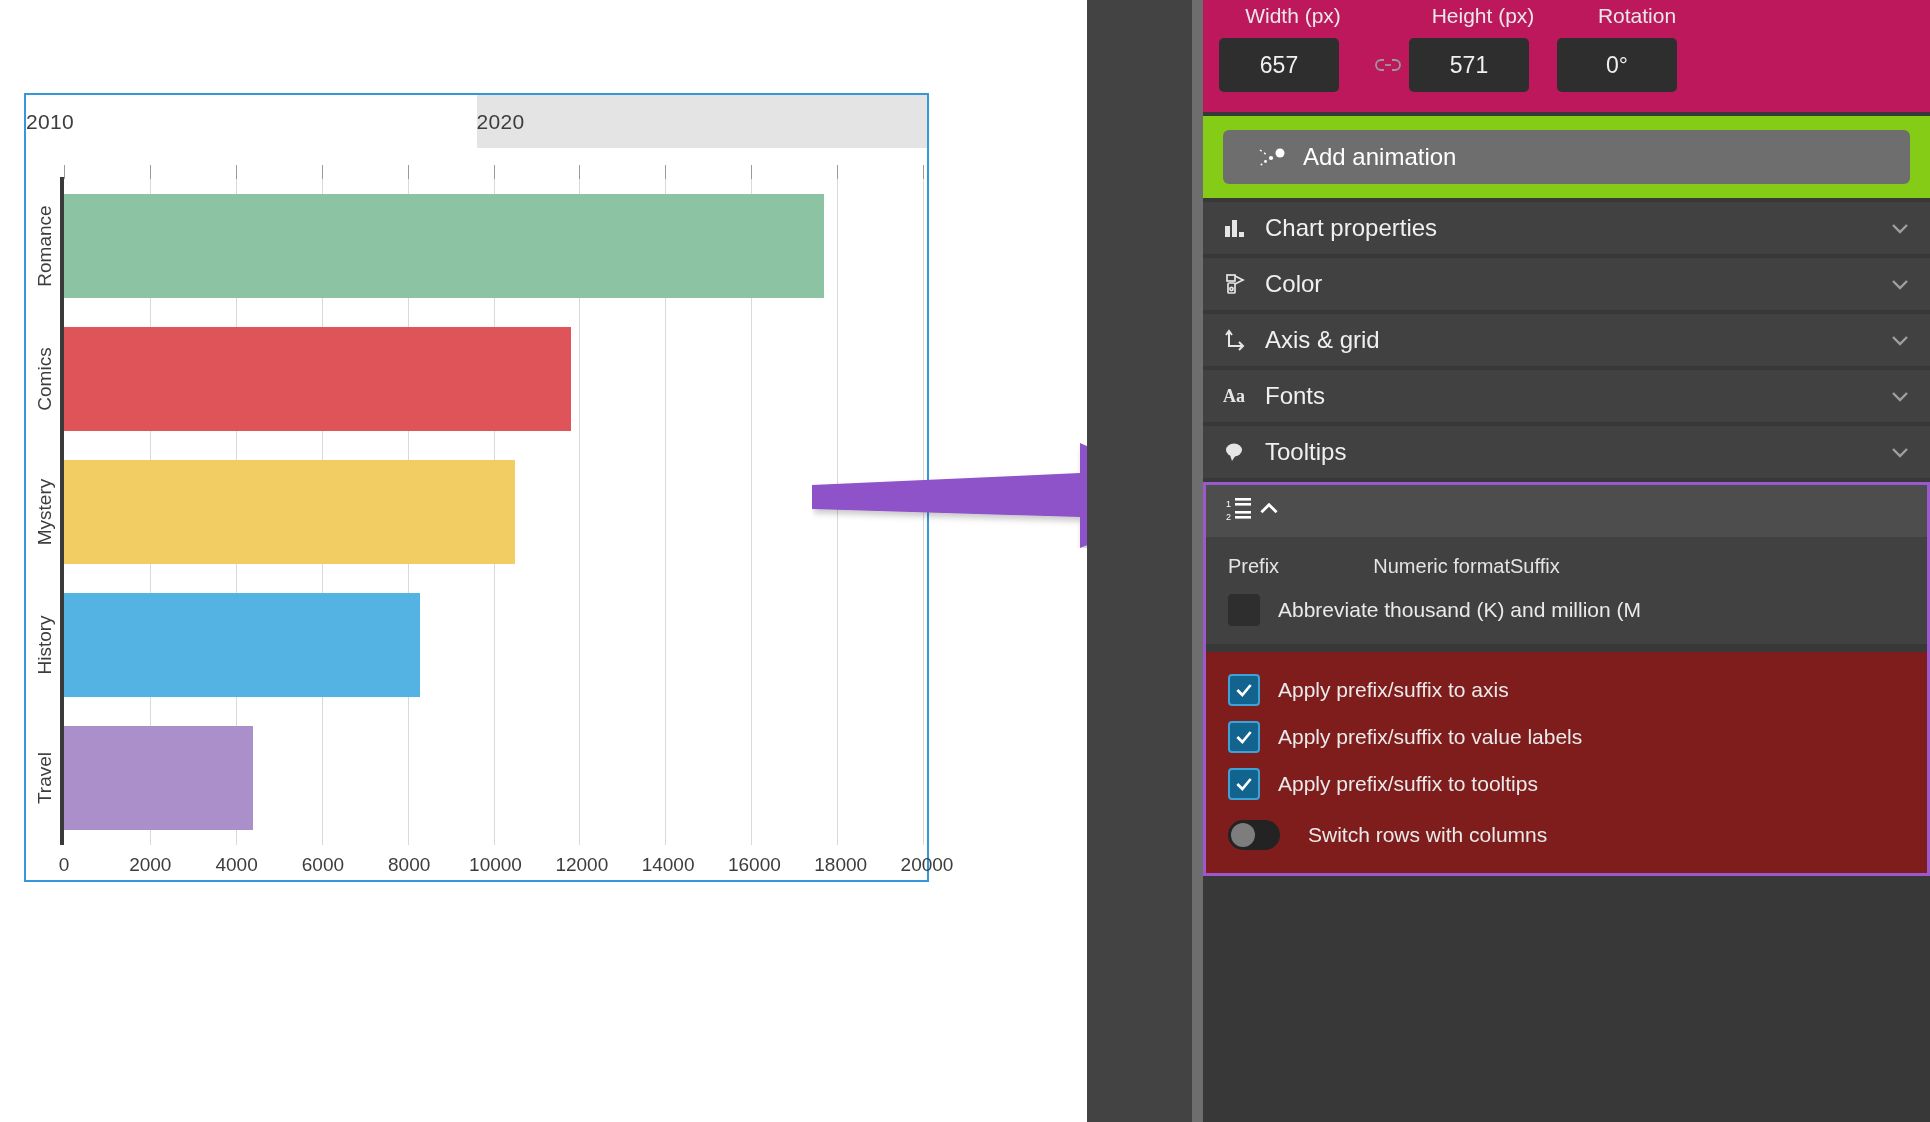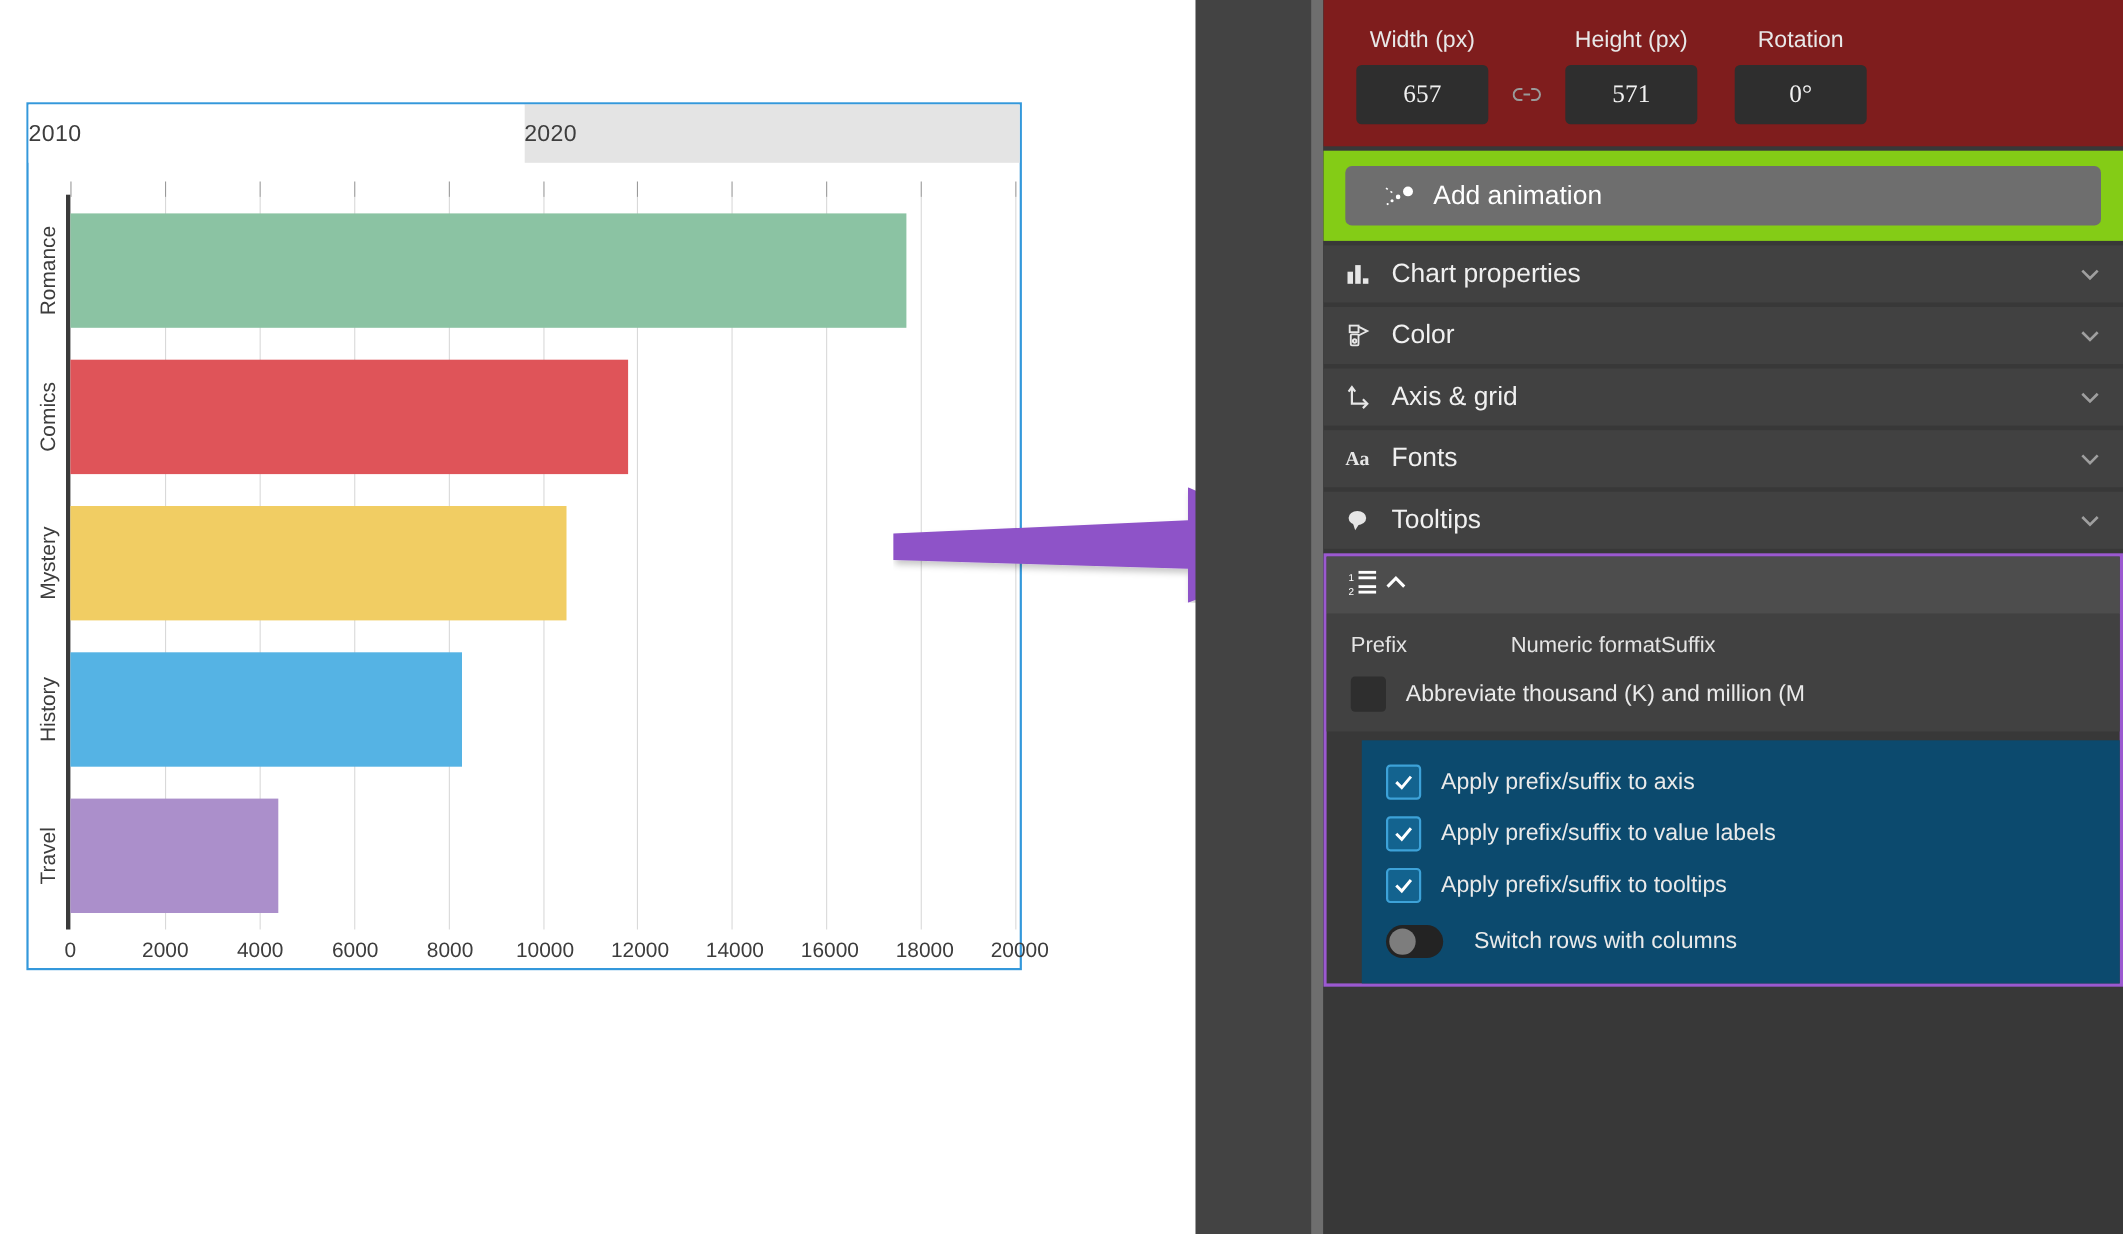--- a/index.html
+++ b/index.html
@@ -76,33 +76,33 @@
     position:absolute; left:105px; top:0; width:11px; height:1122px; background:#6e6e6e;
   }
   #panel{
     position:absolute; left:116px; top:0; right:0; bottom:0;
     background:#383838; overflow:hidden;
   }
 
   .card{ background:#84cc16; margin:0 0 4px 0; }
 
   
-  #dims{ padding:25px 16px 20px 16px; background:#7f1d1d; }
+  #dims{ padding:4px 16px 20px 16px; background:#be185d; }
   #dims-labels{ display:flex; align-items:center; }
   #dims-fields{ display:flex; align-items:center; margin-top:10px; }
   .dim-head{ font-size:21px; color:#e8e8e8; text-align:center; }
   .dim-head.w{ width:148px; } .dim-head.h{ width:148px; }
   .dim-head.r{ width:160px; }
   .gap-link{ width:42px; }
   .dim-input{
     width:120px; height:54px; background:#2e2e2e; border-radius:5px;
     display:flex; align-items:center; justify-content:center;
     font-size:23px; color:#f0f0f0;
   }
-  .dim-cell{ width:148px; display:flex; justify-content:center;font-family:Liberation Serif, serif; }
+  .dim-cell{ width:148px; display:flex; justify-content:flex-start; }
   .dim-cell.r{ width:160px; }
   #link-icon{ width:42px; display:flex; align-items:center; justify-content:center; color:#9a9a9a; }
 
   
   #anim-card{ padding:14px 20px; }
   #add-animation{
     height:54px; background:#6e6e6e; border-radius:6px;
     display:flex; align-items:center; padding-left:34px;
     color:#ffffff; font-size:24px;
   }
@@ -143,21 +143,21 @@
   #abbrev-row{ display:flex; align-items:center; padding:16px 0 8px 22px; }
   .cbox{
     width:32px; height:32px; border-radius:4px; flex:0 0 auto;
   }
   .cbox.empty{ background:#2e2e2e; }
   .cbox.checked{
     background:#13638f; border:2px solid #3da2d8;
     display:flex; align-items:center; justify-content:center;
   }
   .cb-label{ margin-left:18px; font-size:21px; color:#eaeaea; white-space:nowrap; }
-  #df-check-block{ background:#0c4a6e; padding:14px 0 10px 22px; margin-top:8px;margin-left:32px; }
+  #df-check-block{ background:#7f1d1d; padding:14px 0 10px 22px; margin-top:8px; }
   .check-row{ display:flex; align-items:center; height:47px; }
   .toggle{
     width:52px; height:30px; border-radius:15px; background:#232323;
     display:flex; align-items:center; padding:0 3px; flex:0 0 auto;
   }
   .toggle .knob{ width:24px; height:24px; border-radius:50%; background:#7d7d7d; }
 </style>
 </head>
 <body>
 

